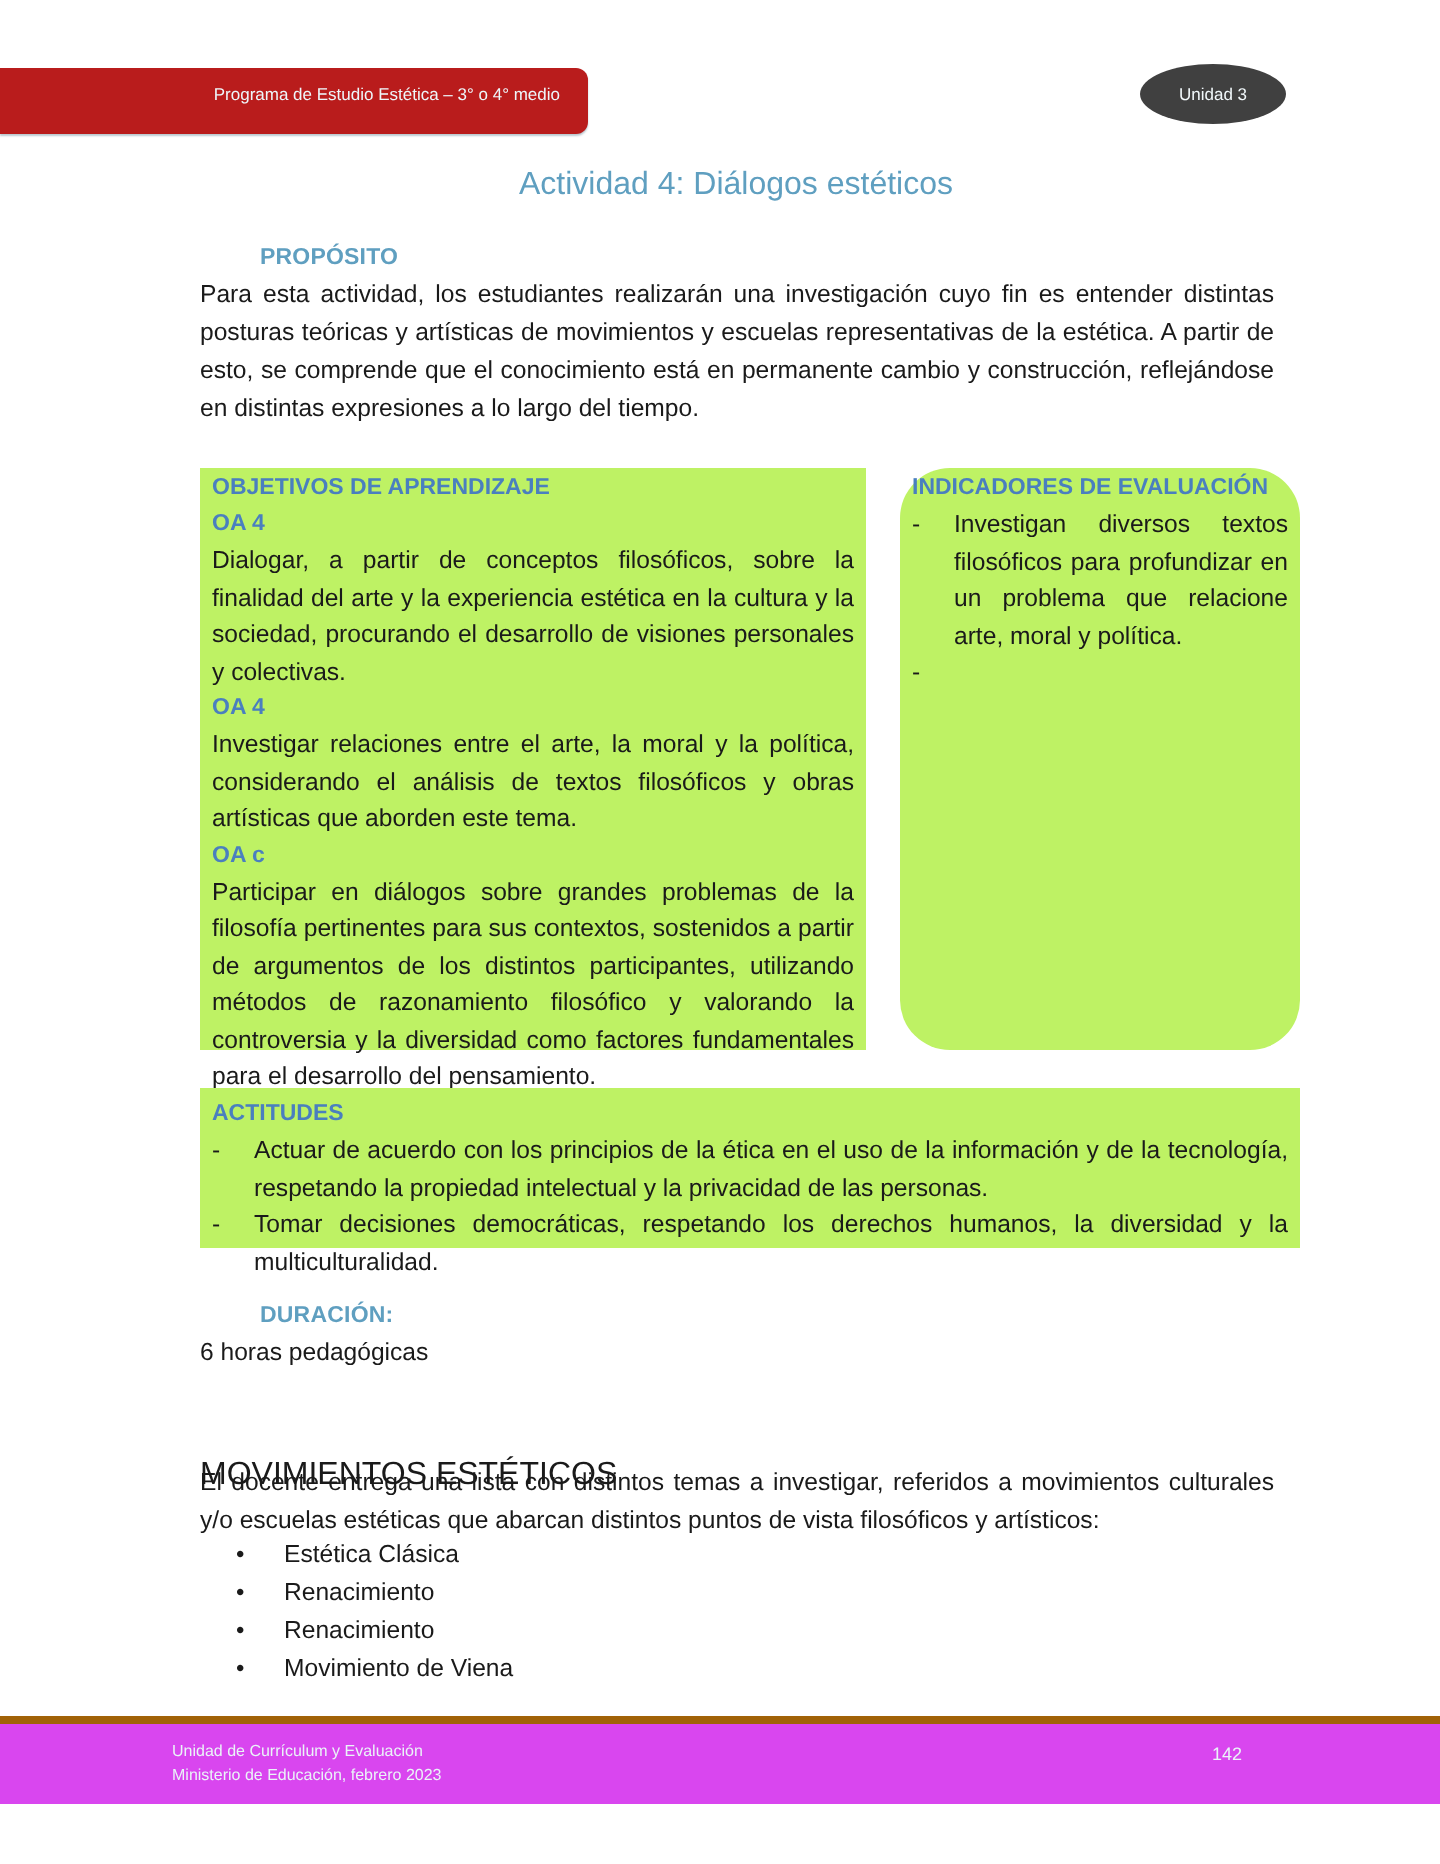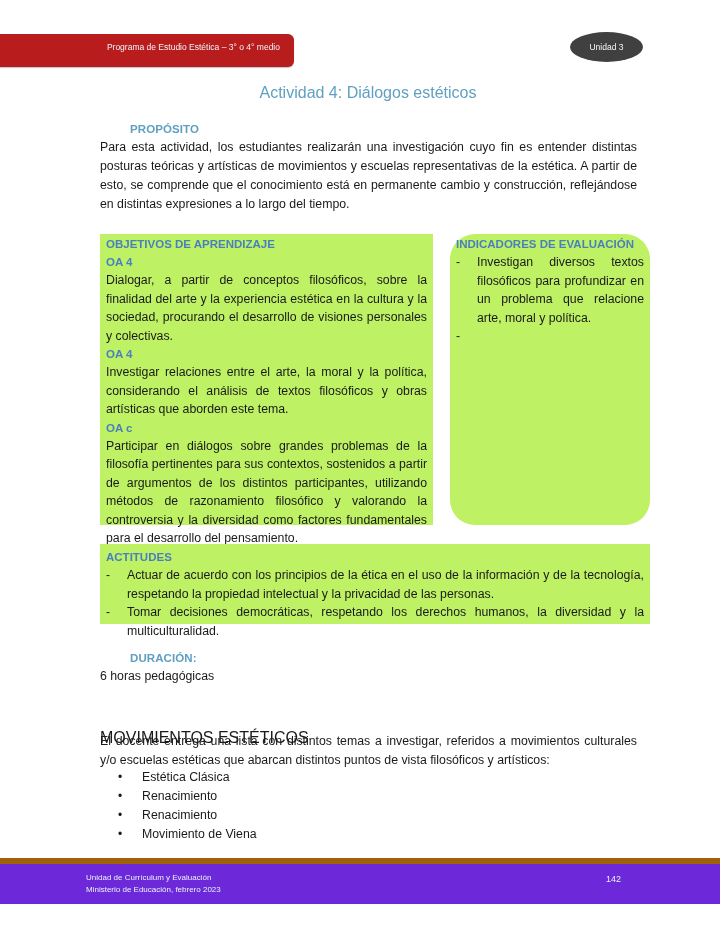--- a/index.html
+++ b/index.html
@@ -130,22 +130,22 @@
       left: 0;
       top: 0;
       font-size: 12px;
     }
     .footer-bar {
       position: absolute;
       left: 0;
       top: 858px;
       width: 720px;
       height: 40px;
-      background: #6d28d9;
-      border-top: 6px solid #a16207;
+      background: #d946ef;
+      border-top: 4px solid #a16207;
     }
     .footer-bar .footer-line {
       position: absolute;
       left: 86px;
       font-size: 8px;
       color: #eaf4f8;
       white-space: nowrap;
     }
     .footer-bar .page-number {
       position: absolute;

